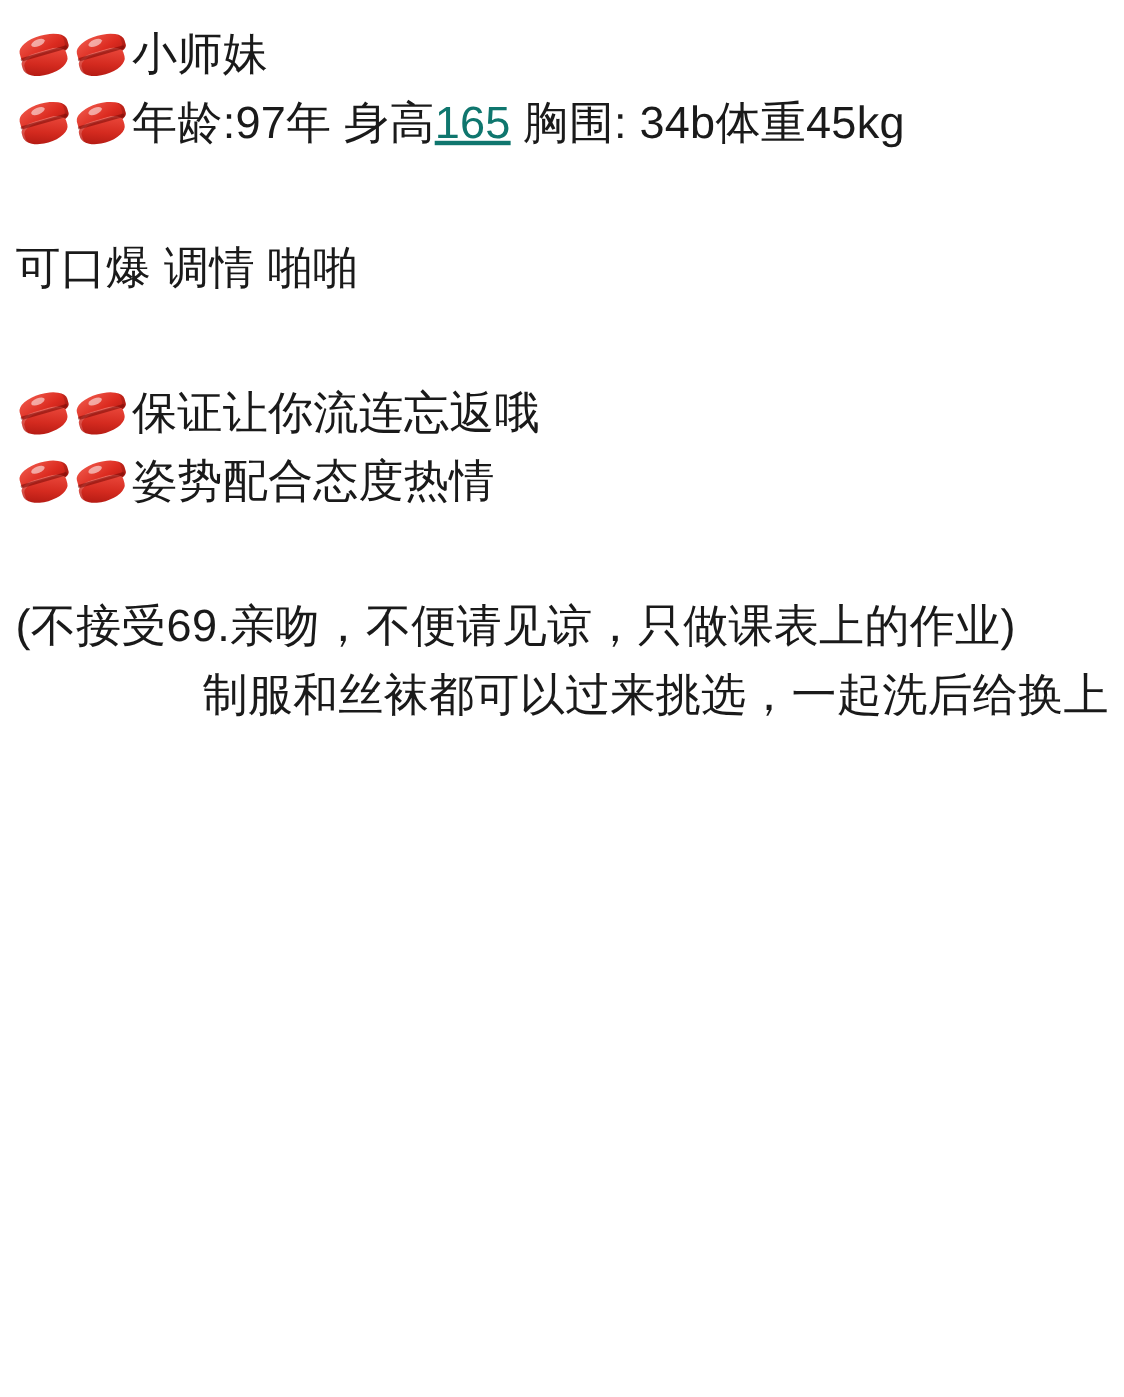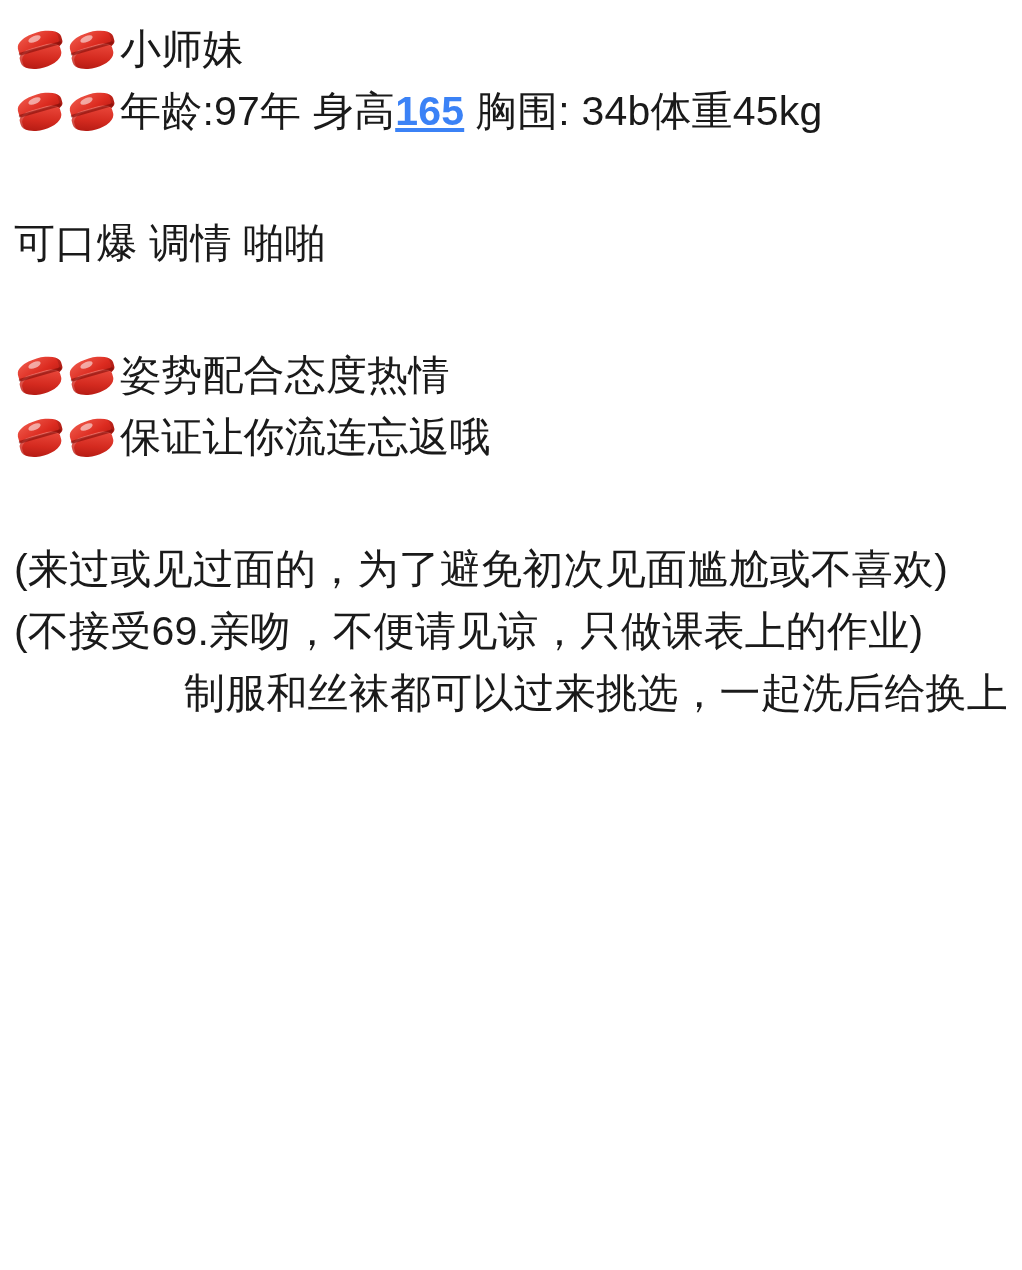--- a/index.html
+++ b/index.html
@@ -26,24 +26,23 @@
     line-height: 62px;
     letter-spacing: 0.2px;
     white-space: pre-wrap;
     word-break: break-word;
   }
   .line.center {
     text-align: right;
   }
   .spacer-lg { height: 70px; }
   .link {
-    color: #3b82f6;
+    color: #0f766e;
     text-decoration: underline;
     text-underline-offset: 3px;
-    font-weight: bold;
   }
   
   .kiss {
     display: inline-block;
     width: 52px;
     height: 46px;
     position: relative;
     vertical-align: -10px;
     margin-right: 0px;
   }
@@ -109,20 +108,19 @@
 </head>
 <body>
 
 <div class="page">
   <div id="doc-body">
       <div class="line"><span class="icons"><span class="kiss"><span class="crease"></span><span class="shine"></span></span><span class="kiss"><span class="crease"></span><span class="shine"></span></span></span><span class="text-seg">小师妹</span></div>
       <div class="line"><span class="icons"><span class="kiss"><span class="crease"></span><span class="shine"></span></span><span class="kiss"><span class="crease"></span><span class="shine"></span></span></span><span class="text-seg">年龄:97年 身高</span><span class="text-seg link">165</span><span class="text-seg"> 胸围: 34b体重45kg</span></div>
       <div class="spacer-lg"></div>
       <div class="line"><span class="text-seg">可口爆 调情 啪啪</span></div>
       <div class="spacer-lg"></div>
+      <div class="line"><span class="icons"><span class="kiss"><span class="crease"></span><span class="shine"></span></span><span class="kiss"><span class="crease"></span><span class="shine"></span></span></span><span class="text-seg">保证让你流连忘返哦</span></div>
       <div class="line"><span class="icons"><span class="kiss"><span class="crease"></span><span class="shine"></span></span><span class="kiss"><span class="crease"></span><span class="shine"></span></span></span><span class="text-seg">姿势配合态度热情</span></div>
-      <div class="line"><span class="icons"><span class="kiss"><span class="crease"></span><span class="shine"></span></span><span class="kiss"><span class="crease"></span><span class="shine"></span></span></span><span class="text-seg">保证让你流连忘返哦</span></div>
       <div class="spacer-lg"></div>
-      <div class="line"><span class="text-seg">(来过或见过面的，为了避免初次见面尴尬或不喜欢)</span></div>
       <div class="line"><span class="text-seg">(不接受69.亲吻，不便请见谅，只做课表上的作业)</span></div>
       <div class="line center"><span class="text-seg">制服和丝袜都可以过来挑选，一起洗后给换上</span></div>
     </div>
 </div>
 
 </body></html>

